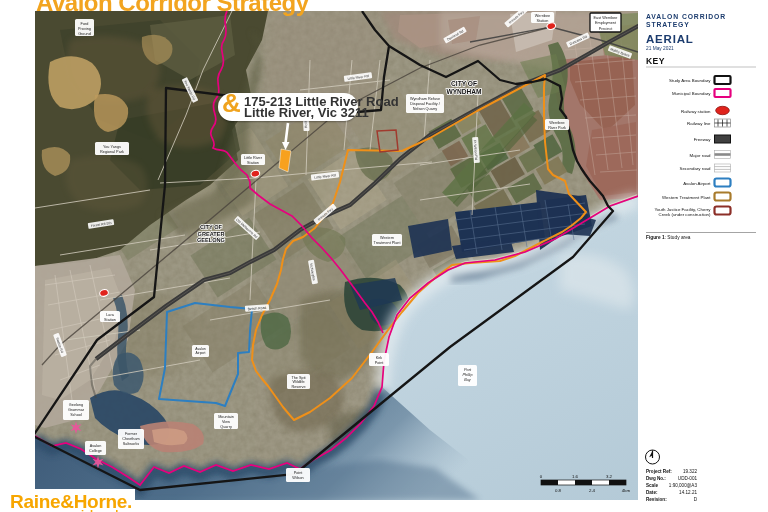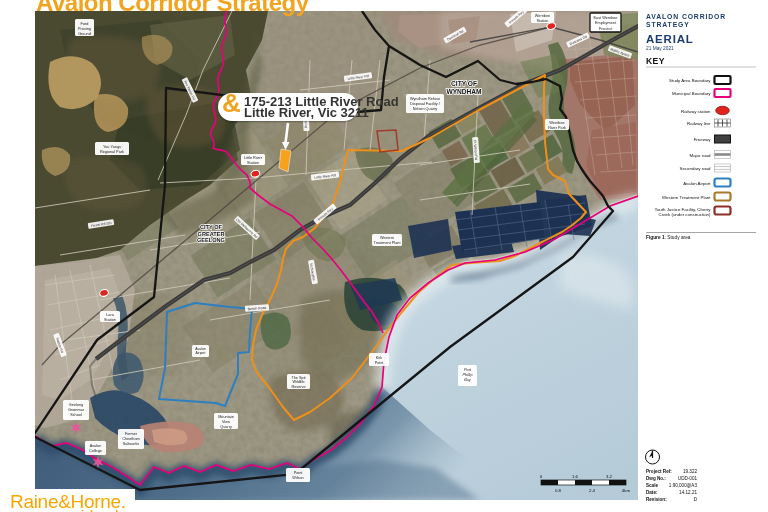--- a/index.html
+++ b/index.html
@@ -1,16 +1,16 @@
 <!DOCTYPE html>
 <html><head><meta charset="utf-8"><style>
 html,body{margin:0;padding:0;width:768px;height:512px;overflow:hidden;background:#fff;font-family:"Liberation Sans",sans-serif}
 #page{position:relative;width:768px;height:512px;overflow:hidden}
 #title{position:absolute;left:36px;top:-11.5px;font-size:24px;font-weight:bold;color:#f2a41f;letter-spacing:-0.5px}
-#logo{position:absolute;left:10px;top:491px;font-size:19px;font-weight:normal;color:#f7a600;letter-spacing:-0.3px}
+#logo{position:absolute;left:10px;top:491px;font-size:19px;font-weight:bold;color:#f7a600;letter-spacing:-0.3px}
 #logo2{position:absolute;left:32px;top:508px;font-size:11px;font-weight:bold;color:#f7a600}
 </style></head>
 <body>
 <div id="page">
 
 <svg id="map" width="768" height="512" viewBox="0 0 768 512" style="position:absolute;left:0;top:0">
 <defs>
 <clipPath id="mapclip">
           <path d="M35,11 H638 V500 H135 V489 H35 Z"></path>
         </clipPath>

